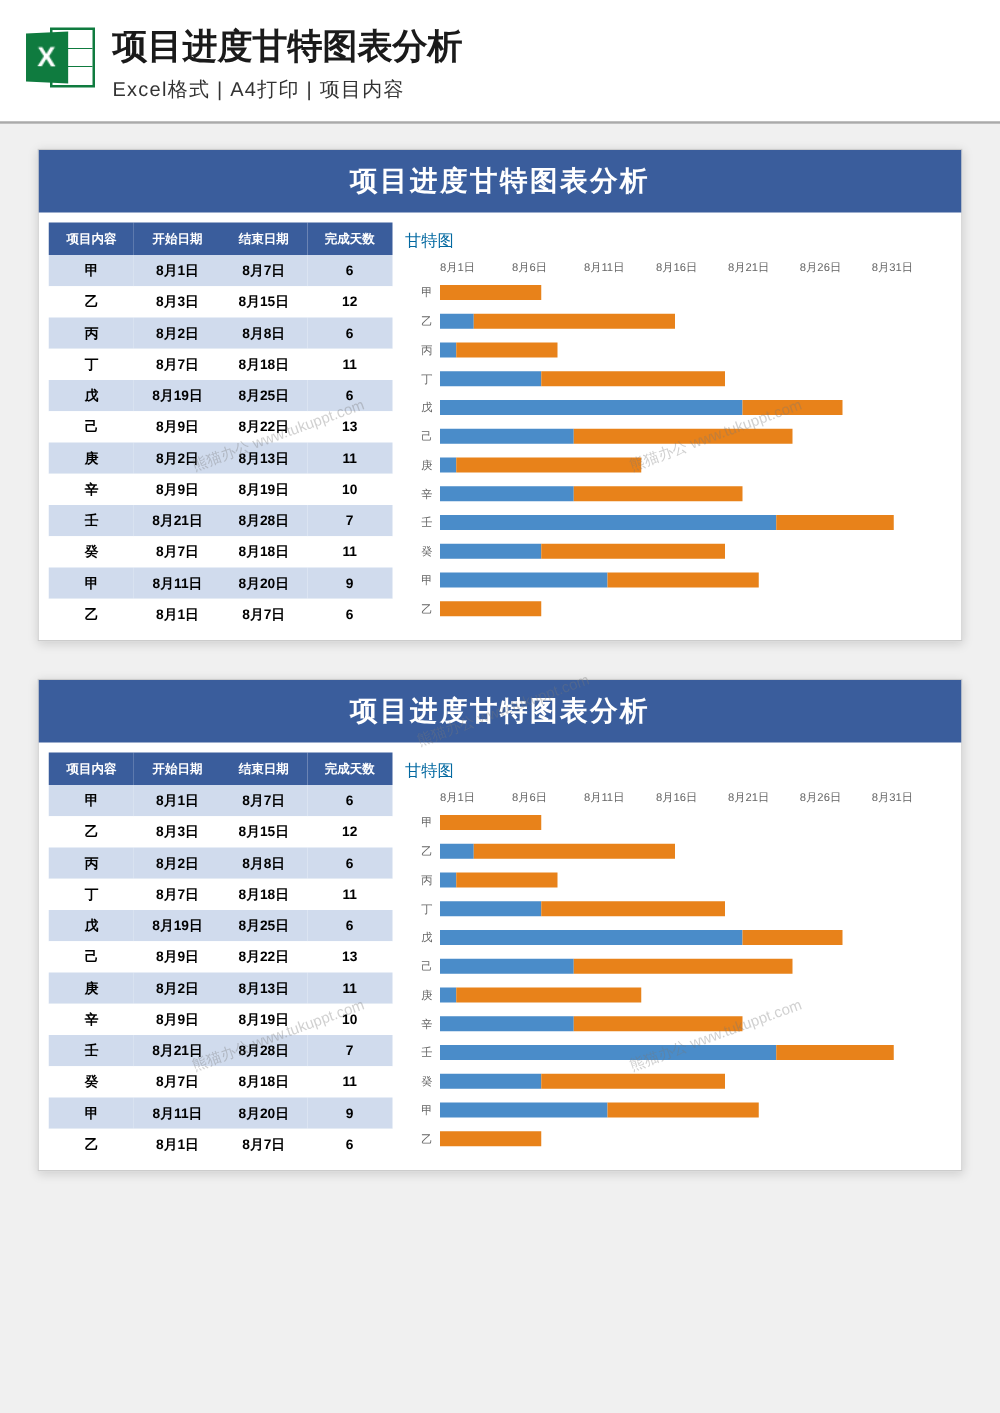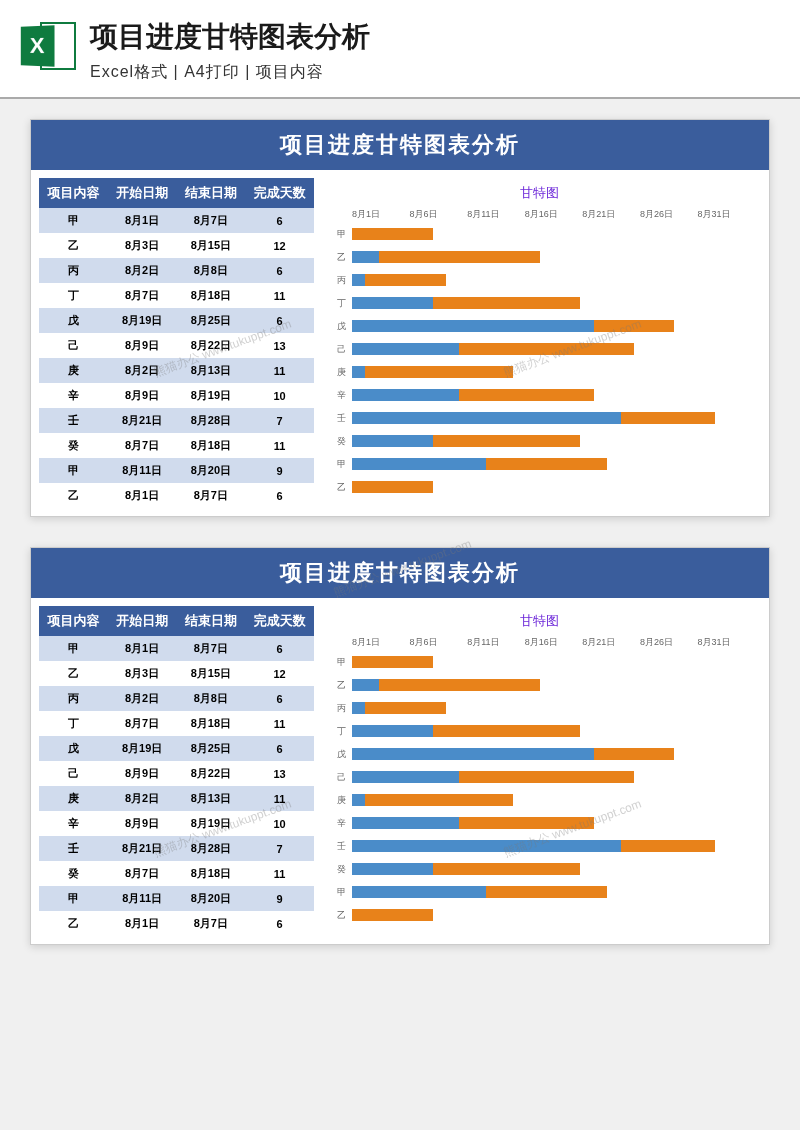--- a/index.html
+++ b/index.html
@@ -8,26 +8,26 @@
 .excel-icon { width: 56px; height: 56px; margin-right: 14px; position: relative; flex-shrink: 0; }
 .excel-icon .book { position: absolute; right: 0; top: 4px; width: 36px; height: 48px; border: 2px solid #0f7b3f; background: linear-gradient(#fff 0 33%, #0f7b3f 33% 34%, #fff 34% 66%, #0f7b3f 66% 67%, #fff 67%); }
 .excel-icon .x { position: absolute; left: 0; top: 8px; width: 34px; height: 40px; background: #0f7b3f; color: #fff; font-weight: bold; display: flex; align-items: center; justify-content: center; font-size: 22px; transform: perspective(60px) rotateY(-8deg); }
 .header-text .title { font-size: 28px; font-weight: bold; color: #1a1a1a; }
 .header-text .subtitle { font-size: 16px; color: #333; margin-top: 6px; letter-spacing: 1px; }
 .sheets { padding: 20px 30px; display: flex; flex-direction: column; gap: 30px; }
 .sheet { background: #fff; border: 1px solid #ccc; box-shadow: 0 2px 8px rgba(0,0,0,0.15); }
 .sheet-title { background: #3a5d9c; color: #fff; text-align: center; font-size: 22px; font-weight: bold; padding: 10px 0; letter-spacing: 2px; }
 .sheet-body { display: flex; padding: 8px; gap: 10px; }
 .table { width: 275px; font-size: 11px; border-collapse: collapse; }
-.table th { background: #3a5d9c; color: #fff; font-weight: bold; padding: 6px 2px; font-size: 13px; }
+.table th { background: #3a5d9c; color: #fff; font-weight: bold; padding: 6px 2px; font-size: 10px; }
 .table td { text-align: center; padding: 5px 2px; font-weight: bold; font-size: 11px; }
 .table tr.odd td { background: #d0dbed; }
 .table tr.even td { background: #fff; }
 .chart { flex: 1; padding: 6px 6px 6px 0; }
-.chart-title { text-align: center; font-size: 13px; color: #6d28d9; margin-bottom: 6px; }
+.chart-title { text-align: left; font-size: 13px; color: #0369a1; margin-bottom: 6px; }
 .chart-xaxis { display: flex; padding-left: 28px; margin-bottom: 4px; }
 .chart-xaxis span { flex: 1; font-size: 9px; color: #666; text-align: left; }
 .chart-rows { display: flex; flex-direction: column; gap: 5px; }
 .chart-row { display: flex; align-items: center; height: 18px; }
 .chart-row .ylabel { width: 28px; font-size: 9px; color: #666; text-align: right; padding-right: 6px; }
 .chart-row .bar-track { flex: 1; position: relative; height: 12px; }
 .chart-row .bar-offset { position: absolute; top: 0; height: 12px; background: #4a8cc9; }
 .chart-row .bar-dur { position: absolute; top: 0; height: 12px; background: #e8821a; }
 .watermark { position: absolute; font-size: 12px; color: rgba(120,120,120,0.35); transform: rotate(-20deg); pointer-events: none; }
 </style>

